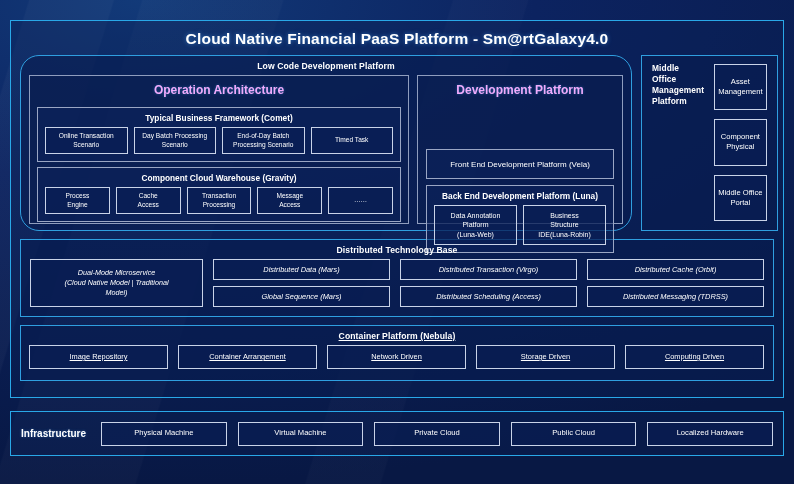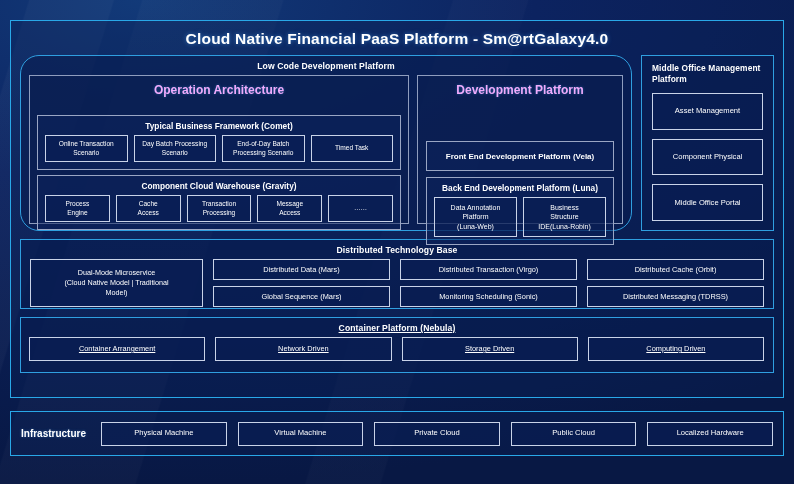--- a/index.html
+++ b/index.html
@@ -139,74 +139,75 @@
     height: 100%;
   }
   .grp-cells {
     display: flex;
     gap: 6px;
     padding: 0 7px 7px 7px;
   }
   .grp-cells > .cell { flex: 1 1 0; height: 27px; }
 
   
-  #grp-comet { margin: 12px 7px 5px 7px; }
+  #grp-comet { margin: 4px 7px 5px 7px; }
   #grp-gravity { margin: 0 7px 0 7px; }
 
   
   .dev-body { padding: 0 8px 0 8px; }
   #fe-vela {
     height: 30px;
     margin-bottom: 6px;
     border: 1.2px solid #9aa6c4;
     background: rgba(12, 34, 92, 0.5);
     box-sizing: border-box;
     display: flex;
     align-items: center;
     justify-content: center;
     font-size: 8px;
-    font-weight: bold;
-    color: #ffffff;
+    font-weight: normal;
+    color: #ffffff;
+    margin-top: 8px;
   }
   #grp-luna { }
   #grp-luna .grp-cells > .cell { height: 40px; font-size: 7px; }
 
   
   #midoffice {
     flex: 1 1 auto;
     height: 176px;
     display: flex;
-    flex-direction: column;
+    flex-direction: row;
   }
   #midoffice .sect-title {
     text-align: left;
     padding: 7px 0 0 10px;
     font-size: 8.4px;
     line-height: 1.3;
     max-width: 120px;
   }
   .mid-list {
     padding: 8px 10px 9px 10px;
     display: flex;
     flex-direction: column;
     gap: 9px;
     flex: 1 1 auto;
   }
   .mid-list > .cell { flex: 1 1 0; font-size: 7.6px; }
 
   
-  #dtb { margin: 8px 9px 0 9px; height: 70px; }
+  #dtb { margin: 8px 9px 0 9px; height: 78px; }
   .dtb-body {
     display: flex;
     gap: 10px;
     padding: 0 9px 8px 9px;
     height: 56px;
     box-sizing: border-box;
   }
-  .dtb-col { flex: 1 1 0; display: flex; flex-direction: column; gap: 6px; }
+  .dtb-col { flex: 1 1 0; display: flex; flex-direction: column; gap: 6px; font-style: italic; }
   .dtb-col.wide { flex: 0 0 173px; }
   .dtb-col > .cell { flex: 1 1 0; font-size: 7.4px; }
   .dtb-col.wide > .cell { font-size: 7.2px; }
 
   
   #container-plat { margin: 8px 9px 0 9px; height: 56px; text-decoration: underline; }
   .cp-body {
     display: flex;
     gap: 10px;
     padding: 0 9px 8px 8px;
@@ -220,20 +221,21 @@
     top: 411px;
     width: 774px;
     height: 45px;
     box-sizing: border-box;
     border: 1.5px solid #29a8e8;
     background: rgba(10, 32, 86, 0.34);
     display: flex;
     align-items: center;
     padding: 0 10px;
     gap: 11px;
+    justify-content: flex-end;
   }
   #infra-label {
     flex: 0 0 auto;
     font-size: 10px;
     font-weight: bold;
     color: #ffffff;
     padding-right: 4px;
     text-shadow: 0 0 3px rgba(80,170,255,0.4);
   }
   #infra .cell { flex: 1 1 0; height: 24px; font-size: 7.6px; }
@@ -327,32 +329,33 @@
         <div class="cell">Dual-Mode Microservice
 (Cloud Native Model | Traditional
 Model)</div>
       </div>
       <div class="dtb-col">
         <div class="cell">Distributed Data (Mars)</div>
         <div class="cell">Global Sequence (Mars)</div>
       </div>
       <div class="dtb-col">
         <div class="cell">Distributed Transaction (Virgo)</div>
-        <div class="cell">Monitoring Scheduling (Sonic)</div>
+        <div class="cell">Distributed Scheduling (Access)</div>
       </div>
       <div class="dtb-col">
         <div class="cell">Distributed Cache (Orbit)</div>
         <div class="cell">Distributed Messaging (TDRSS)</div>
       </div>
     </div>
   </div>
 
   <div class="sect" id="container-plat">
     <div class="sect-title">Container Platform (Nebula)</div>
     <div class="cp-body">
+      <div class="cell">Image Repository</div>
       <div class="cell">Container Arrangement</div>
       <div class="cell">Network Driven</div>
       <div class="cell">Storage Driven</div>
       <div class="cell">Computing Driven</div>
     </div>
   </div>
 
 </div>
 
 <div id="infra">

